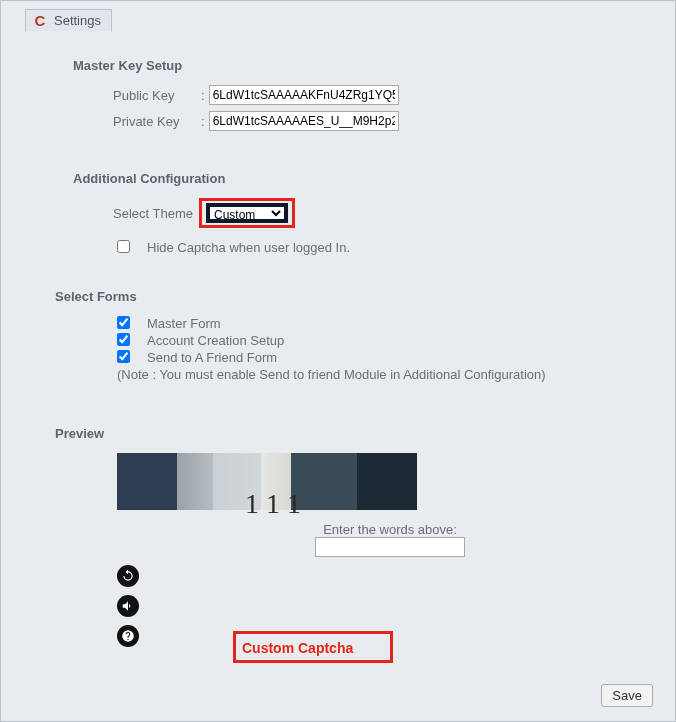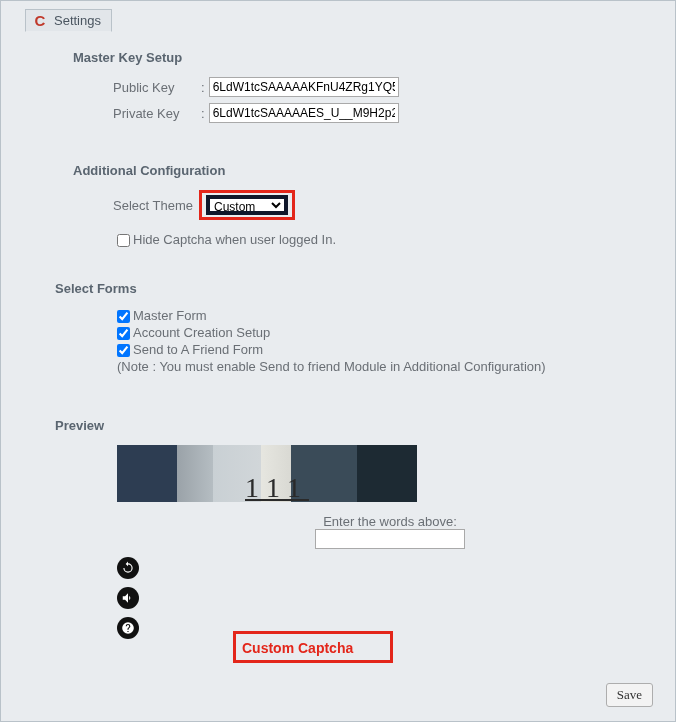--- a/index.html
+++ b/index.html
@@ -37,21 +37,21 @@
     color: #c0392b;
     font-weight: bold;
     font-size: 15px;
   }
   .section-title {
     font-weight: 600;
     color: #5a6570;
     margin: 22px 0 12px 60px;
     font-size: 13px;
   }
-  .section-title.first { margin-top: 18px; }
+  .section-title.first { margin-top: 26px; }
   .row {
     display: flex;
     align-items: center;
     margin: 6px 0 6px 100px;
     font-size: 13px;
     color: #6a6f75;
   }
   .row label.fld { width: 86px; }
   .row input[type=text] {
     width: 190px;
@@ -79,22 +79,22 @@
     height: 20px;
     width: 82px;
     border: 4px solid #0f172a;
     background: #fff;
   }
   .chk-line {
     margin: 2px 0 2px 104px;
     color: #6a6f75;
     font-size: 13px;
     display: flex;
-    align-items: flex-end;
-    gap: 3px;
+    align-items: flex-start;
+    gap: 17px;
   }
   .chk-line input[type=checkbox] {
     width: 13px; height: 13px;
     margin: 0;
   }
   .note {
     margin: 2px 0 2px 104px;
     color: #6a6f75;
     font-size: 13px;
   }
@@ -106,26 +106,25 @@
       #9aa2a8 20%, #b5bdc2 32%,
       #c9d0d4 32%, #d1d6d9 48%,
       #e6e6e0 48%, #d9d9d3 58%,
       #3a4b58 58%, #3a4b58 80%,
       #1d2a33 80%, #1d2a33 100%);
     position: relative;
     border: none;
   }
   .captcha-num {
     position: absolute;
-    left: 128px; top: 27px;
+    left: 128px; top: 35px;
     font-family: Georgia, serif;
     font-size: 28px;
     letter-spacing: 8px;
     color: #2a2a2a;
-    text-decoration: underline;
   }
   .enter-row {
     margin-top: 12px;
     display: flex;
     align-items: center;
     color: #6a6f75;
     font-size: 13px;
     flex-direction: column;
   }
   .enter-row input[type=text] {
@@ -170,21 +169,20 @@
     position: absolute;
     right: 22px;
     bottom: 14px;
     padding: 3px 10px;
     font-size: 13px;
     background: #f3f3f3;
     border: 1px solid #adadad;
     border-radius: 3px;
     color: #333;
     cursor: pointer;
-    font-family: Liberation Serif, serif;
   }
   .colon { margin: 0 4px 0 2px; }
 </style>
 </head>
 <body>
 
 <div class="page">
 
   <div class="tab">
     <span class="tab-icon">C</span>

